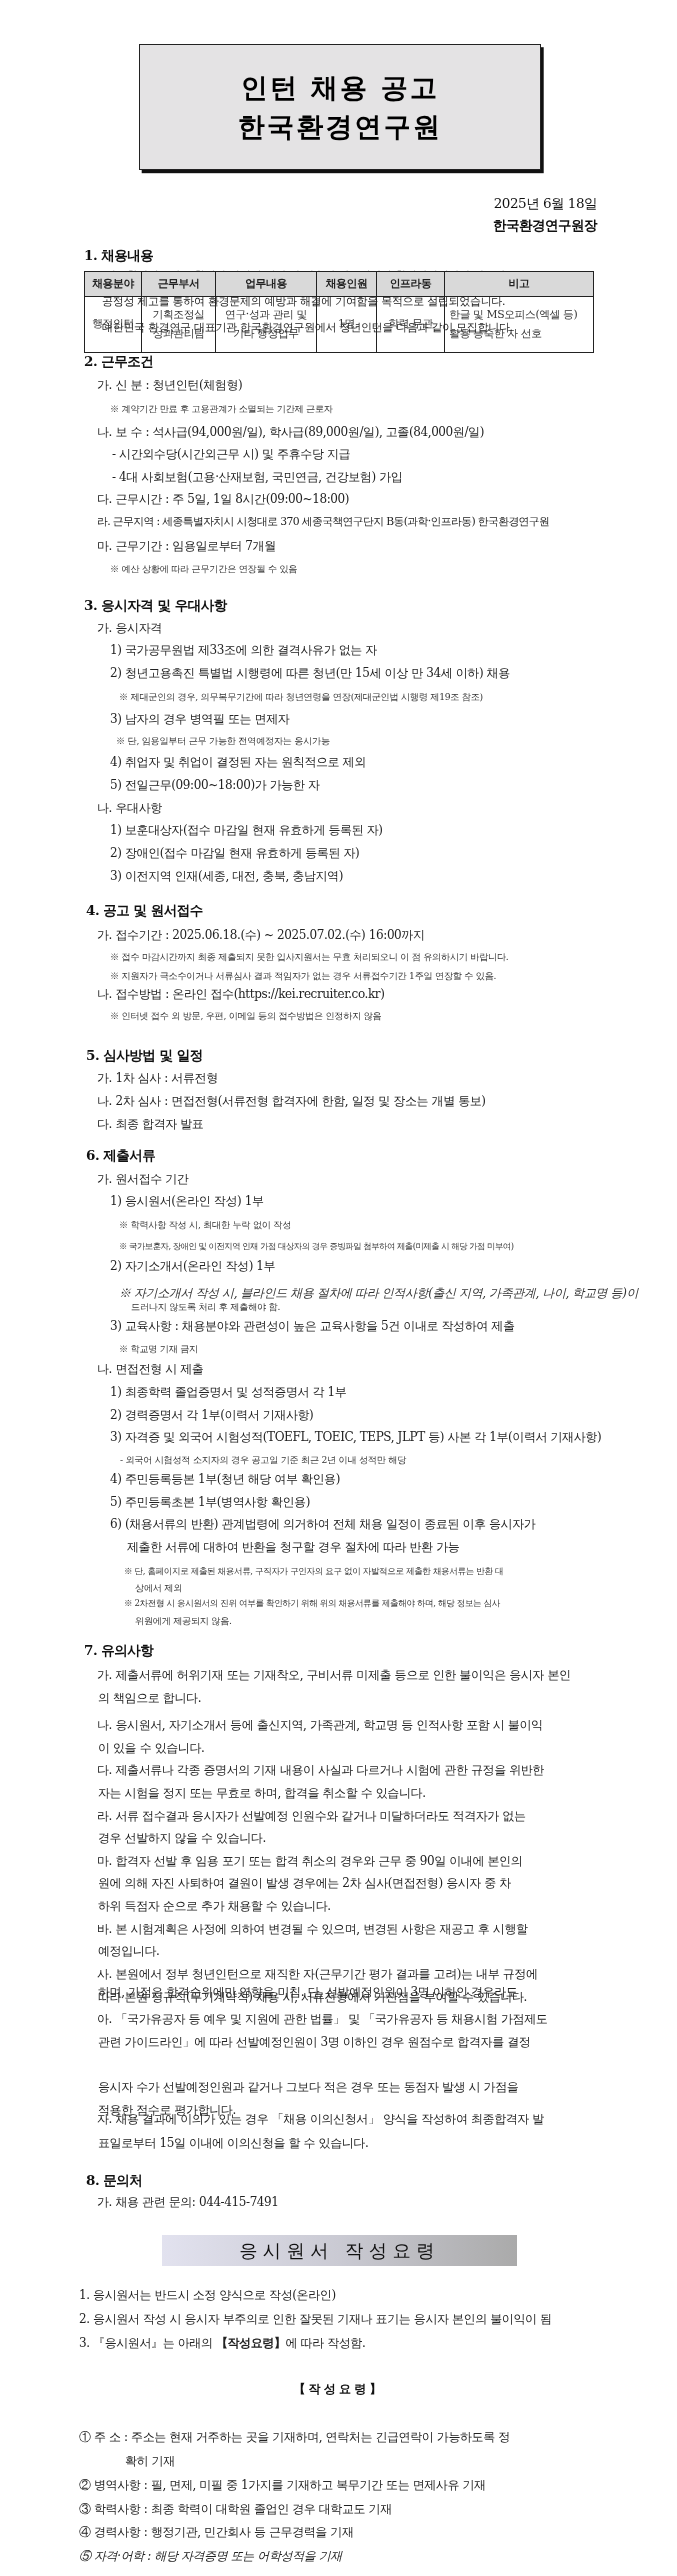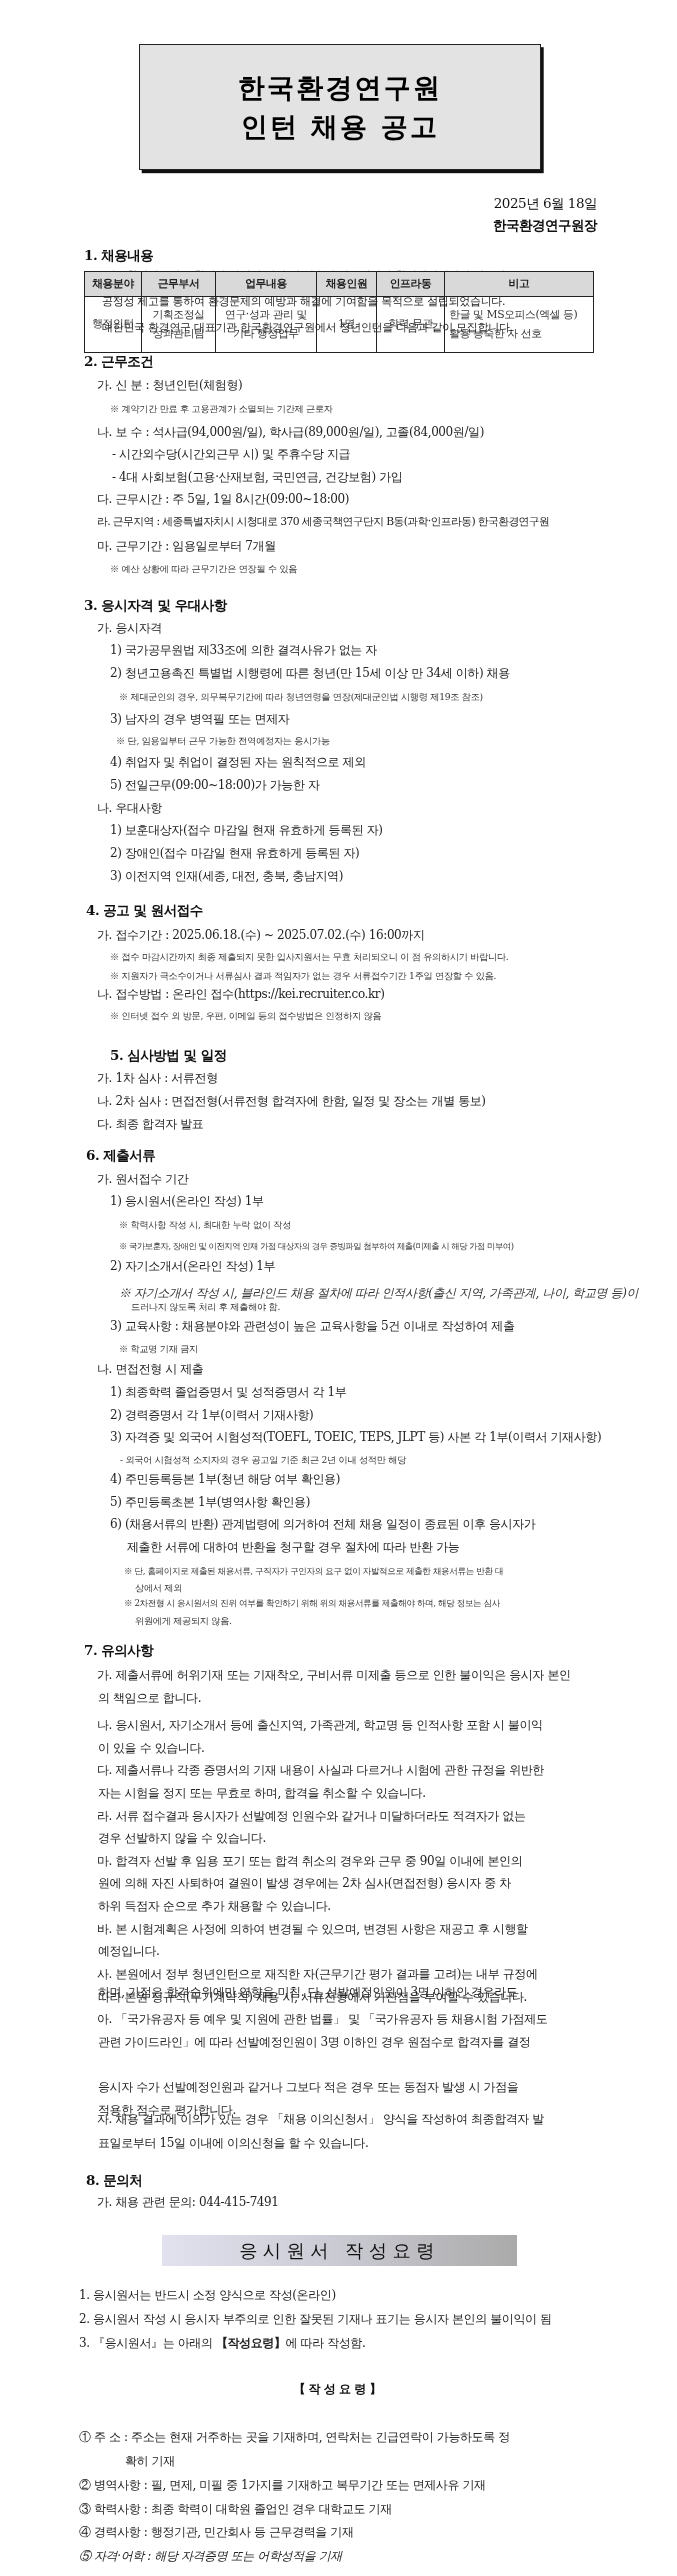--- a/index.html
+++ b/index.html
@@ -57,22 +57,22 @@
   .box2 span { font-size: 18.3px; letter-spacing: 5.4px; color: #111; }
   .bracket-title { position: absolute; left: 0; width: 678px; text-align: center; font-size: 12px; font-weight: bold; letter-spacing: 3.2px; }
   .wi { position: absolute; left: 79px; font-size: 12px; letter-spacing: -0.4px; color: #222; }
   .wi-cont { position: absolute; left: 125px; font-size: 12px; letter-spacing: -0.4px; color: #222; }
   .link { color: #222; text-decoration: none; }
 </style>
 </head>
 <body>
 
 <div class="title-box">
+  <div class="t">인턴 채용 공고</div>
   <div class="t">한국환경연구원</div>
-  <div class="t">인턴 채용 공고</div>
 </div>
 
 <div class="intro abs" style="top:268px;left:105px;">한국환경연구원은 환경과 관련된 정책 및 기술의 연구개발과 환경영향평가의 전문성,</div>
 <div class="intro abs" style="top:294px;left:102px;">공정성 제고를 통하여 환경문제의 예방과 해결에 기여함을 목적으로 설립되었습니다.</div>
 <div class="intro abs" style="top:320px;left:102px;">대한민국 환경연구 대표기관 한국환경연구원에서 청년인턴을 다음과 같이 모집합니다.</div>
 <div class="date abs" style="top:195px;">2025년  6월  18일</div>
 <div class="sign abs" style="top:217px;">한국환경연구원장</div>
 
 <div class="h1" style="top:247px;">1. 채용내용</div>
 <table class="recruit">
@@ -134,21 +134,21 @@
 
 <div class="h1" style="top:902px;left:86px;">4. 공고 및 원서접수</div>
 <div class="l1" style="top:927px;">가. 접수기간 : 2025.06.18.(수) ~ 2025.07.02.(수) 16:00까지</div>
 <div class="note" style="top:951px;">※ 접수 마감시간까지 최종 제출되지 못한 입사지원서는 무효 처리되오니 이 점 유의하시기 바랍니다.</div>
 <div class="note" style="top:970px;">※ 지원자가 극소수이거나 서류심사 결과 적임자가 없는 경우 서류접수기간 1주일 연장할 수 있음.</div>
 <div class="l1" style="top:986px;">
   <span>나. 접수방법 : 온라인 접수(</span><a class="link">https://kei.recruiter.co.kr</a><span>)</span>
 </div>
 <div class="note" style="top:1010px;">※ 인터넷 접수 외 방문, 우편, 이메일 등의 접수방법은 인정하지 않음</div>
 
-<div class="h1" style="top:1047px;left:86px;margin-left:24px;">5. 심사방법 및 일정</div>
+<div class="h1" style="top:1047px;left:86px;">5. 심사방법 및 일정</div>
 <div class="l1" style="top:1070px;">가. 1차 심사 : 서류전형</div>
 <div class="l1" style="top:1093px;">나. 2차 심사 : 면접전형(서류전형 합격자에 한함, 일정 및 장소는 개별 통보)</div>
 <div class="l1" style="top:1116px;">다. 최종 합격자 발표</div>
 
 <div class="h1" style="top:1147px;left:86px;">6. 제출서류</div>
 <div class="l1" style="top:1171px;">가. 원서접수 기간</div>
 <div class="l2" style="top:1193px;">1) 응시원서(온라인 작성) 1부</div>
 <div class="note2" style="top:1219px;">※ 학력사항 작성 시, 최대한 누락 없이 작성</div>
 <div class="note2" style="top:1241px;font-size:8.4px;letter-spacing:-0.5px;">※ 국가보훈자, 장애인 및 이전지역 인재 가점 대상자의 경우 증빙파일 첨부하여 제출(미제출 시 해당 가점 미부여)</div>
 <div class="l2" style="top:1258px;">2) 자기소개서(온라인 작성) 1부</div>

